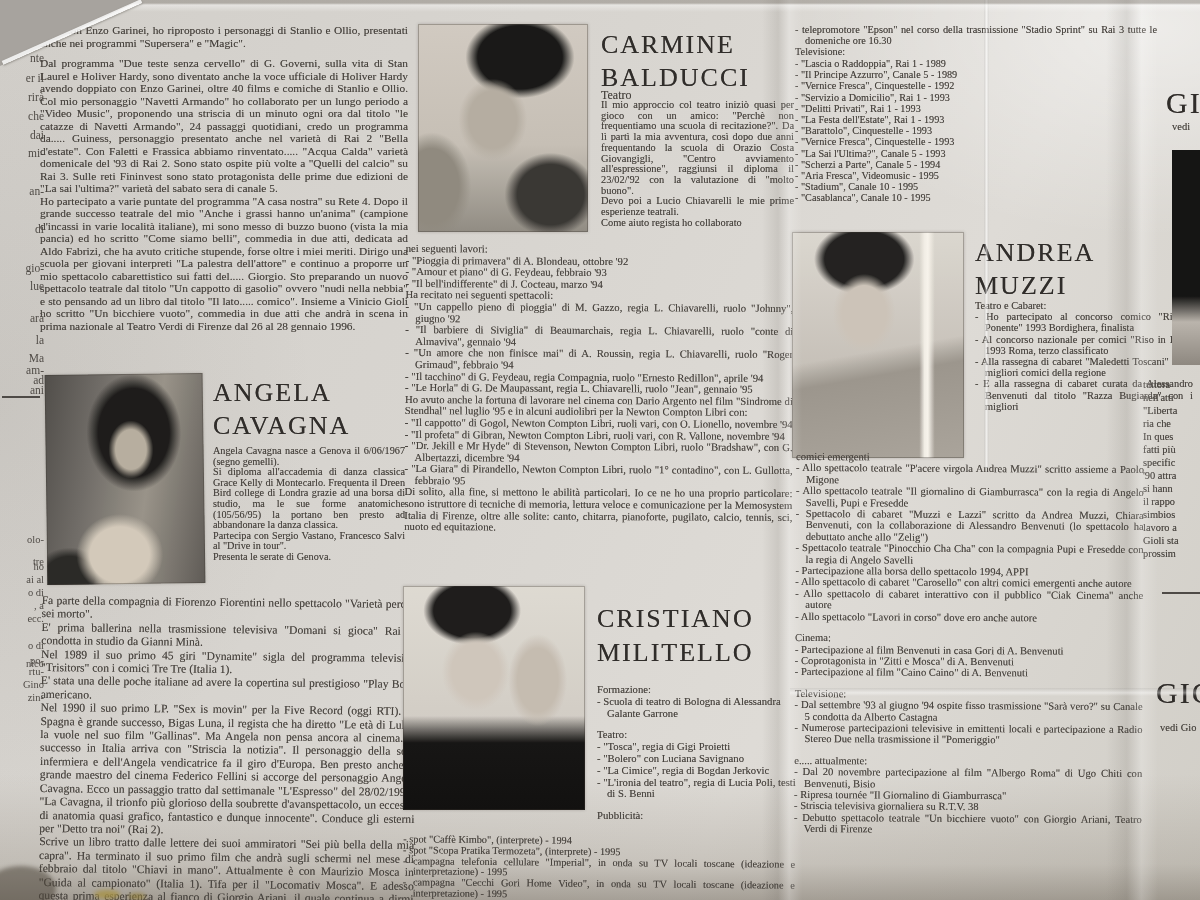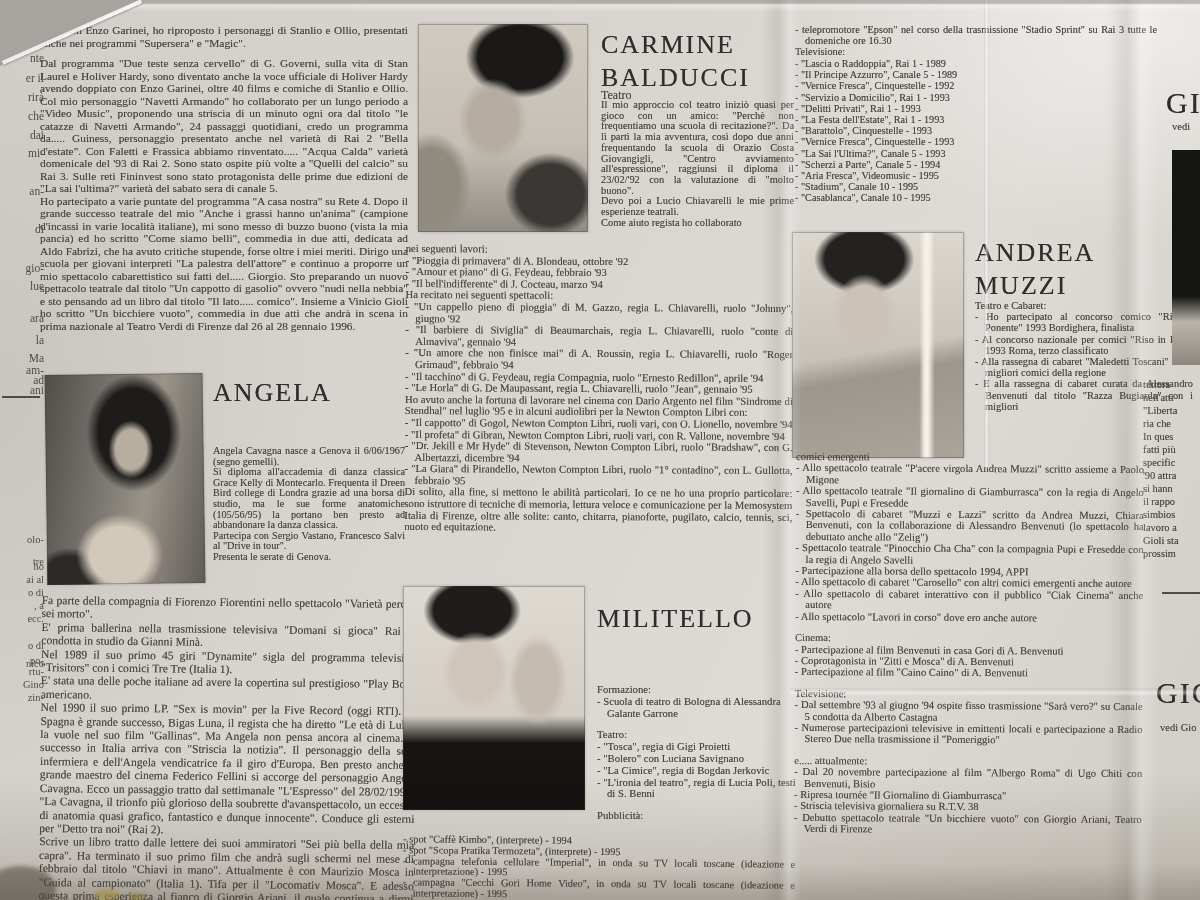--- a/index.html
+++ b/index.html
@@ -88,20 +88,21 @@
 
     <div class="photo" style="left:46px;top:374px;width:158px;height:210px;transform:rotate(-0.8deg);
          background:
            radial-gradient(34px 44px at 54% 36%, #b4ac9f 0 45%, transparent 66%),
            radial-gradient(74px 92px at 56% 28%, #1d1c1b 0 48%, transparent 64%),
            radial-gradient(62px 58px at 46% 86%, #cfc7ba 0 48%, transparent 70%),
            radial-gradient(50px 40px at 14% 96%, #2a2927 0 50%, transparent 72%),
            linear-gradient(100deg,#4f4d4a 0%,#6f6c68 30%,#969189 62%,#5d5a56 100%);"></div>
     <div class="heading" style="left:213px;top:376px;">
       <div>ANGELA</div>
+      <div>CAVAGNA</div>
     </div>
     <div class="txt pre" style="left:213px;top:446px;width:192px;font-size:10.2px;line-height:10.6px;">Angela Cavagna nasce a Genova il 6/06/1967 (segno gemelli).
 Si diploma all'accademia di danza classica Grace Kelly di Montecarlo. Frequenta il Dreen Bird college di Londra grazie ad una borsa di studio, ma le sue forme anatomiche (105/56/95) la portano ben presto ad abbandonare la danza classica.
 Partecipa con Sergio Vastano, Francesco Salvi al "Drive in tour".
 Presenta le serate di Genova.</div>
     <div class="txt pre" style="left:40px;top:596px;width:375px;font-size:11.6px;line-height:13.4px;transform:rotate(0.6deg);">Fa parte della compagnia di Fiorenzo Fiorentini nello spettacolo "Varietà perché sei morto".
 E' prima ballerina nella trasmissione televisiva "Domani si gioca" Rai 3, condotta in studio da Gianni Minà.
 Nel 1989 il suo primo 45 giri "Dynamite" sigla del programma televisivo "Trisitors" con i comici Tre Tre (Italia 1).
 E' stata una delle poche italiane ad avere la copertina sul prestigioso "Play Boy" americano.
 Nel 1990 il suo primo LP. "Sex is movin" per la Five Record (oggi RTI). In Spagna è grande successo, Bigas Luna, il regista che ha diretto "Le età di Lulù" la vuole nel suo film "Gallinas". Ma Angela non pensa ancora al cinema. Il successo in Italia arriva con "Striscia la notizia". Il personaggio della sexi infermiera e dell'Angela vendicatrice fa il giro d'Europa. Ben presto anche il grande maestro del cinema Federico Fellini si accorge del personaggio Angela Cavagna. Ecco un passaggio tratto dal settimanale "L'Espresso" del 28/02/1993: "La Cavagna, il trionfo più glorioso della soubrette d'avanspettacolo, un eccesso di anatomia quasi grafico, fantastico e dunque innocente". Conduce gli esterni per "Detto tra noi" (Rai 2).
@@ -142,20 +143,21 @@
       </div>
 
     <div class="photo" style="left:403px;top:586px;width:182px;height:224px;
          background:
            radial-gradient(50px 58px at 40% 38%, #cbc4bb 0 48%, transparent 68%),
            radial-gradient(74px 52px at 38% 11%, #1e1d1c 0 52%, transparent 66%),
            radial-gradient(46px 72px at 74% 42%, #c1bab0 0 44%, transparent 64%),
            linear-gradient(180deg, transparent 58%, #171615 70%, #121110 100%),
            linear-gradient(180deg,#dad7d2 0%,#c6c2bc 100%);"></div>
     <div class="heading" style="left:597px;top:602px;line-height:34px;">
+      <div>CRISTIANO</div>
       <div>MILITELLO</div>
     </div>
     <div class="txt" style="left:597px;top:684px;width:200px;font-size:10.7px;line-height:11.8px;text-align:left;">
         <div class="lbl">Formazione:</div>
         <div class="dash">- Scuola di teatro di Bologna di Alessandra Galante Garrone</div>
         <div class="lbl">Teatro:</div>
         <div class="dash">- "Tosca", regia di Gigi Proietti</div>
         <div class="dash">- "Bolero" con Luciana Savignano</div>
         <div class="dash">- "La Cimice", regia di Bogdan Jerkovic</div>
         <div class="dash">- "L'ironia del teatro", regia di Lucia Poli, testi di S. Benni</div>

